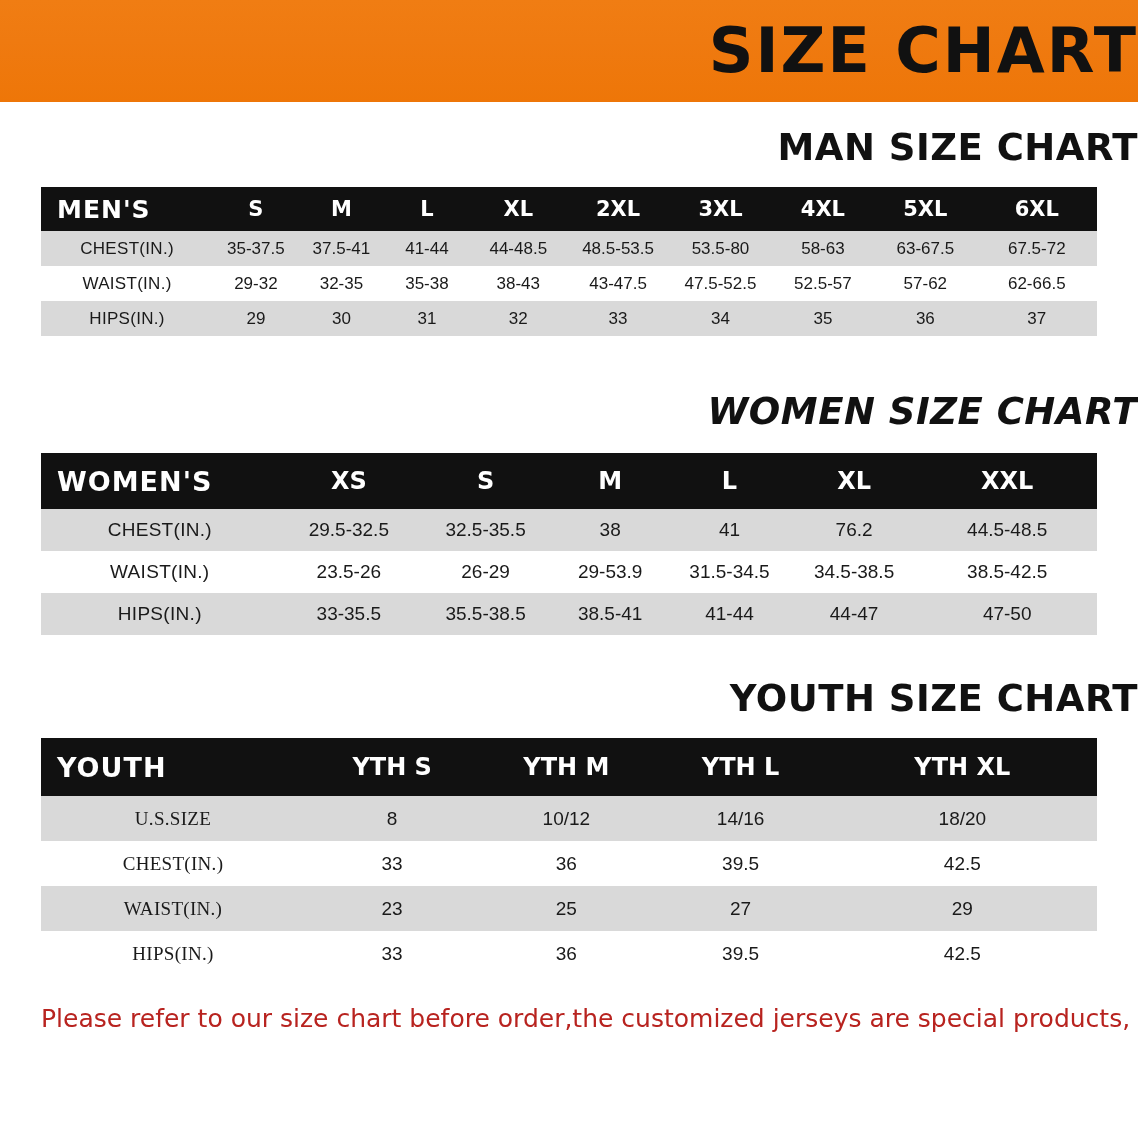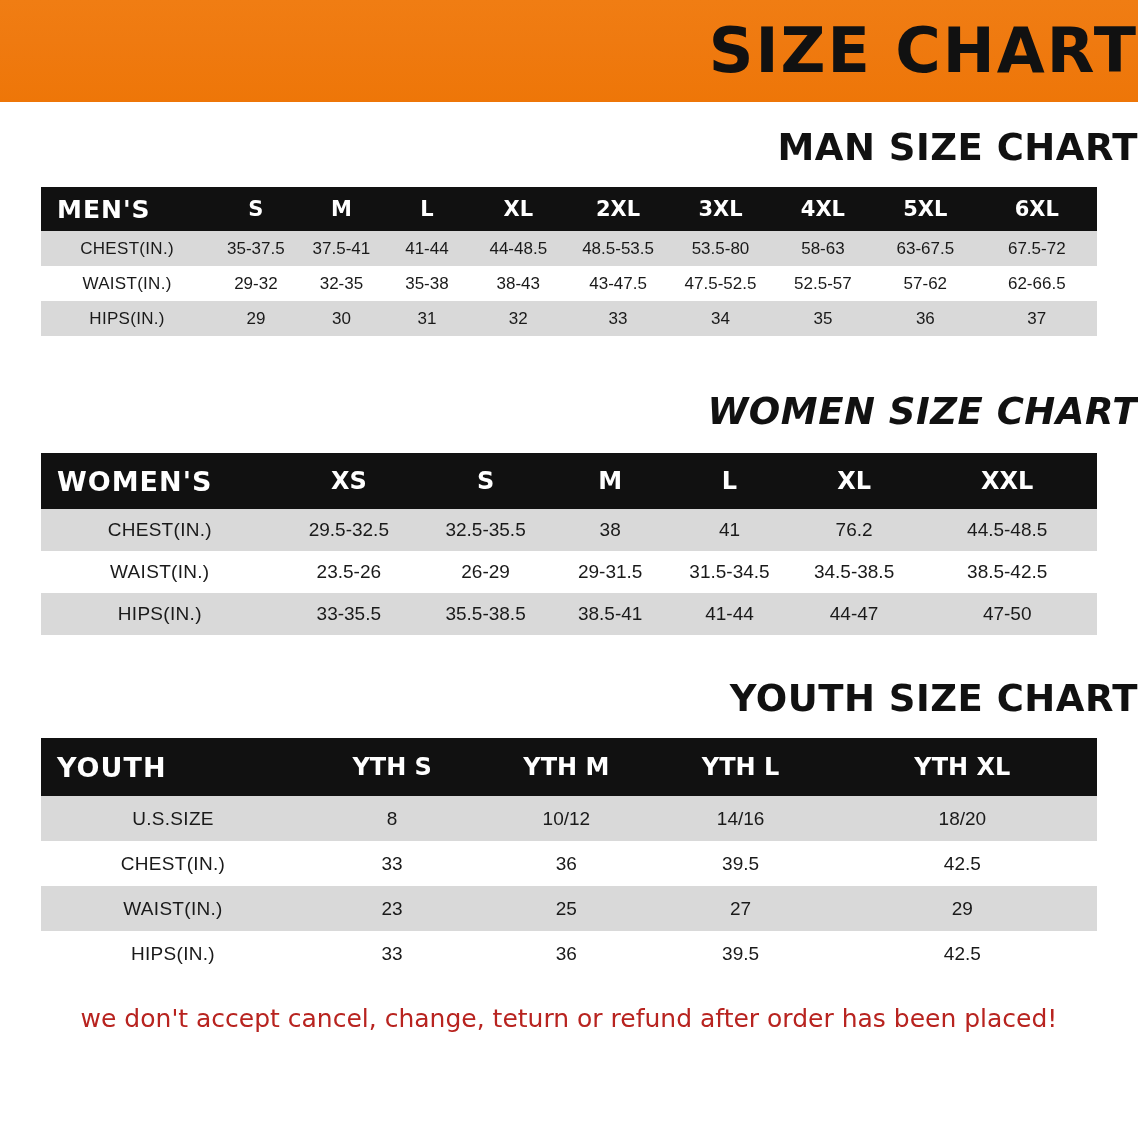--- a/index.html
+++ b/index.html
@@ -94,21 +94,21 @@
   
   .women thead th { height: 56px; font-size: 24px; }
   .women thead th.label-col { font-size: 27px; letter-spacing: 1px; }
   .women tbody td { height: 42px; font-size: 19px; }
   .women tbody td.label-col { font-size: 19px; letter-spacing: .3px; }
 
   
   .youth thead th { height: 58px; font-size: 24px; }
   .youth thead th.label-col { font-size: 27px; letter-spacing: 1px; }
   .youth tbody td { height: 45px; font-size: 19px; }
-  .youth tbody td.label-col { font-size: 19px; letter-spacing: .3px; }
+  .youth tbody td.label-col { font-size: 19px; letter-spacing: .3px; font-family: Liberation Serif, serif; }
 
   
   .note {
     margin: 22px auto 0 auto;
     width: 1056px;
     text-align: center;
     color: #b8231f;
     font-family: "DejaVu Sans", sans-serif;
     font-size: 25px;
     line-height: 1.65;
@@ -224,21 +224,21 @@
         <td>32.5-35.5</td>
         <td>38</td>
         <td>41</td>
         <td>76.2</td>
         <td>44.5-48.5</td>
       </tr>
       <tr class="plain">
         <td class="label-col">WAIST(IN.)</td>
         <td>23.5-26</td>
         <td>26-29</td>
-        <td>29-31.5</td>
+        <td>29-53.9</td>
         <td>31.5-34.5</td>
         <td>34.5-38.5</td>
         <td>38.5-42.5</td>
       </tr>
       <tr class="shade">
         <td class="label-col">HIPS(IN.)</td>
         <td>33-35.5</td>
         <td>35.5-38.5</td>
         <td>38.5-41</td>
         <td>41-44</td>
@@ -296,14 +296,14 @@
         <td>33</td>
         <td>36</td>
         <td>39.5</td>
         <td>42.5</td>
       </tr>
     </tbody>
   </table>
 </div>
 
 <div class="note">
-  <div>we don't accept cancel, change, teturn or refund after order has been placed!</div>
+  <div>Please refer to our size chart before order,the customized jerseys are special products,</div>
 </div>
 
 </body></html>

